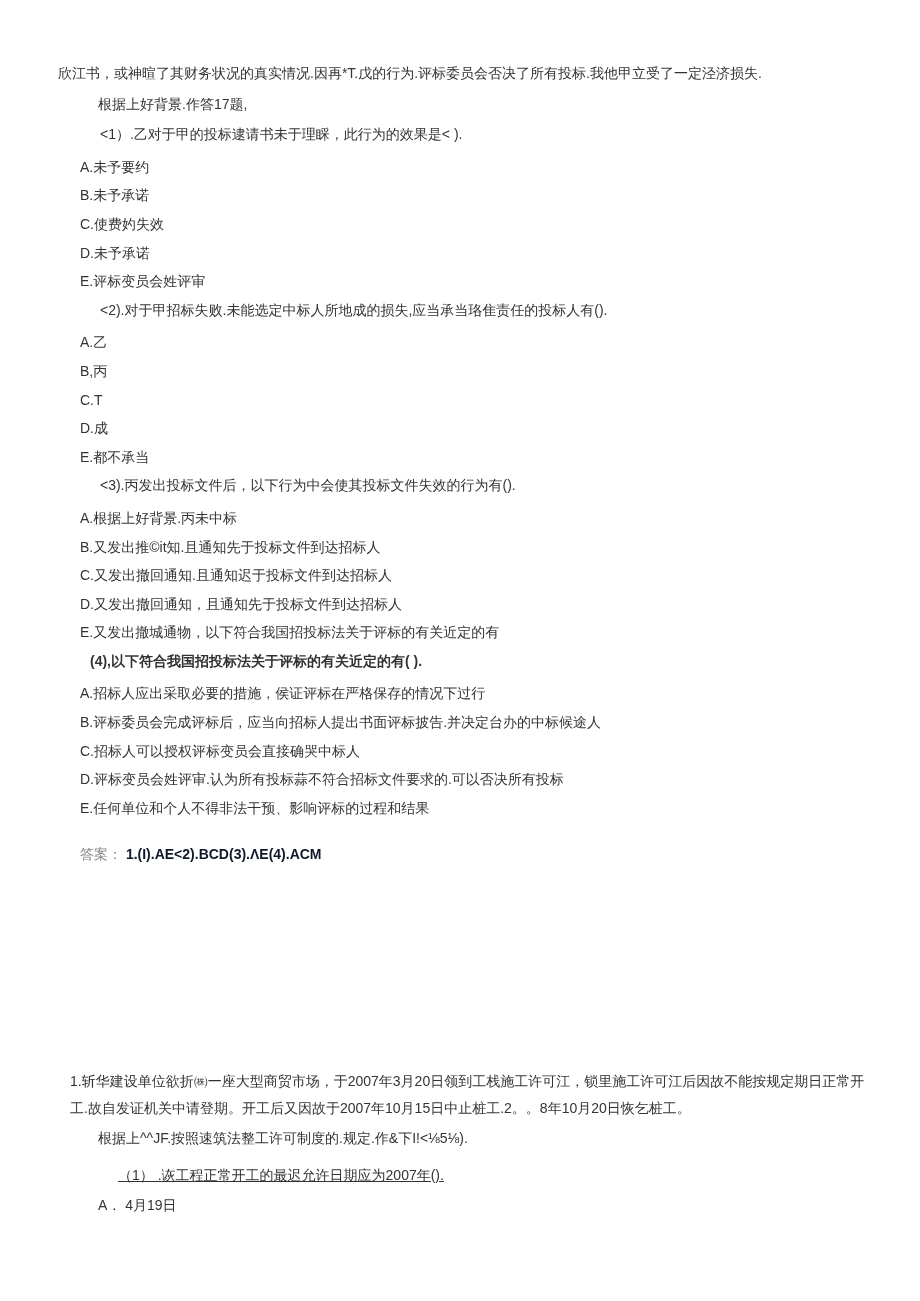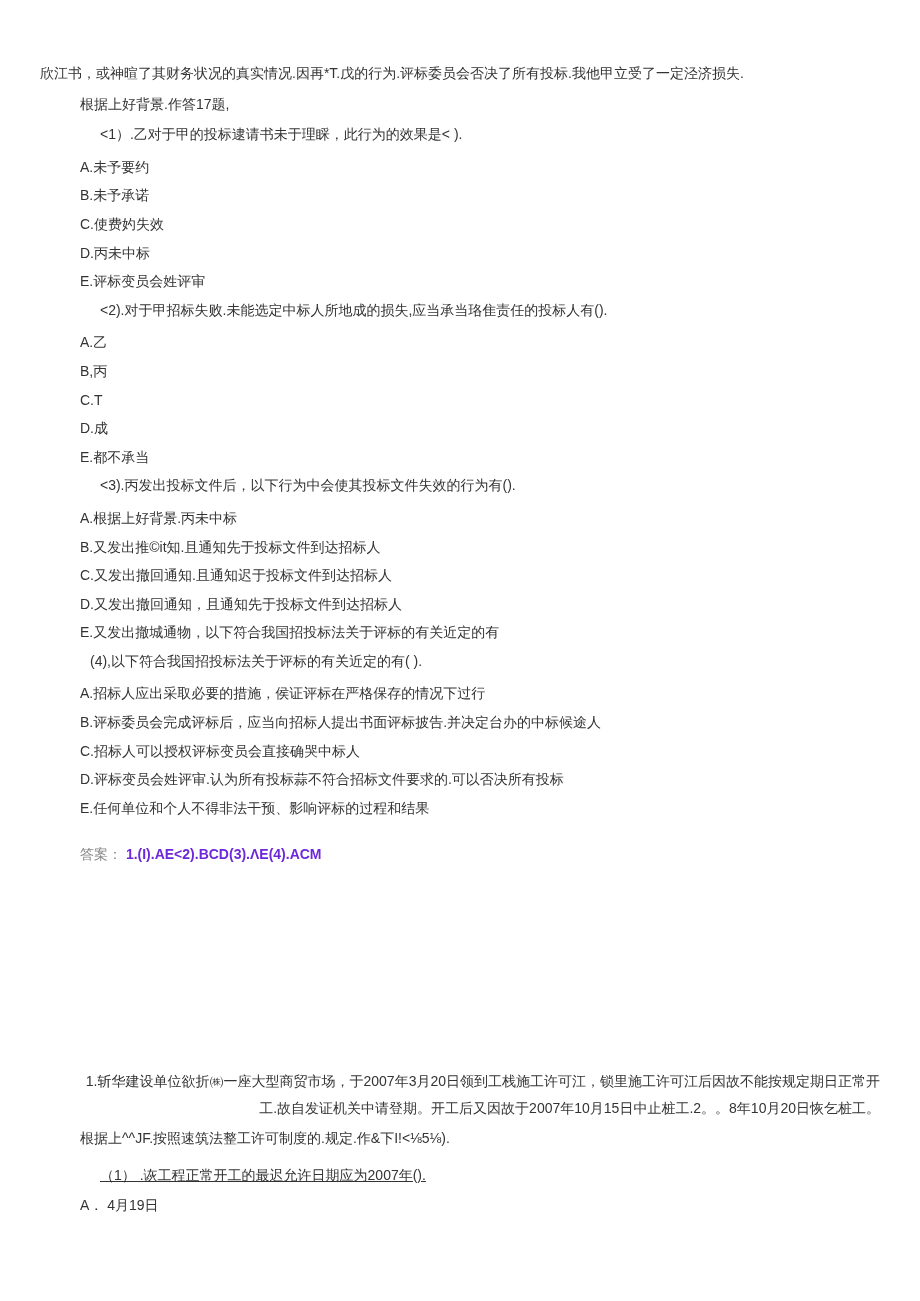--- a/index.html
+++ b/index.html
@@ -11,20 +11,21 @@
       font-family: "Microsoft YaHei", "SimSun", sans-serif;
       font-size: 14px;
       line-height: 1.9;
       color: #333;
       background: #fff;
       padding: 60px 40px;
       width: 920px;
     }
     .paragraph {
       margin-bottom: 4px;
+      margin-left: 18px;
     }
     .indent-1 {
       padding-left: 40px;
     }
     .indent-2 {
       padding-left: 60px;
     }
     .option {
       padding-left: 40px;
       margin-bottom: 2px;
@@ -33,62 +34,61 @@
       padding-left: 60px;
       margin-bottom: 6px;
     }
     .answer {
       color: #888;
       padding-left: 40px;
       margin-top: 20px;
       margin-bottom: 20px;
     }
     .answer-value {
-      color: #6d28d9;
+      color: #0f172a;
     }
     .bold {
       font-weight: bold;
     }
     .large-gap {
       margin-top: 200px;
     }
     .section-start {
       padding-left: 30px;
       margin-bottom: 4px;
-      text-align: right;
     }
   </style>
 </head>
 <body>
 
 <div class="paragraph">欣江书，或神暄了其财务状况的真实情况.因再*T.戊的行为.评标委员会否决了所有投标.我他甲立受了一定泾济损失.</div>
 <div class="paragraph indent-1">根据上好背景.作答17题,</div>
 
 <div class="question">&lt;1）.乙对于甲的投标逮请书未于理睬，此行为的效果是&lt;               ).</div>
 <div class="option">A.未予要约</div>
 <div class="option">B.未予承诺</div>
 <div class="option">C.使费妁失效</div>
-<div class="option">D.丙未中标</div>
+<div class="option">D.未予承诺</div>
 <div class="option">E.评标变员会姓评审</div>
 
 <div class="question">&lt;2).对于甲招标失败.未能选定中标人所地成的损失,应当承当珞隹责任的投标人有().</div>
 <div class="option">A.乙</div>
 <div class="option">B,丙</div>
 <div class="option">C.T</div>
 <div class="option">D.成</div>
 <div class="option">E.都不承当</div>
 
 <div class="question">&lt;3).丙发出投标文件后，以下行为中会使其投标文件失效的行为有().</div>
 <div class="option">A.根据上好背景.丙未中标</div>
 <div class="option">B.又发出推©it知.且通知先于投标文件到达招标人</div>
 <div class="option">C.又发出撤回通知.且通知迟于投标文件到达招标人</div>
 <div class="option">D.又发出撤回通知，且通知先于投标文件到达招标人</div>
 <div class="option">E.又发出撤城通物，以下符合我国招投标法关于评标的有关近定的有</div>
 
-<div class="question" style="padding-left:50px;">(4),以下符合我国招投标法关于评标的有关近定的有(                     ).</div>
+<div class="question" style="padding-left:50px;font-weight:bold;">(4),以下符合我国招投标法关于评标的有关近定的有(                     ).</div>
 <div class="option">A.招标人应出采取必要的措施，侯证评标在严格保存的情况下过行</div>
 <div class="option">B.评标委员会完成评标后，应当向招标人提出书面评标披告.并决定台办的中标候途人</div>
 <div class="option">C.招标人可以授权评标变员会直接确哭中标人</div>
 <div class="option">D.评标变员会姓评审.认为所有投标蒜不符合招标文件要求的.可以否决所有投标</div>
 <div class="option">E.任何单位和个人不得非法干预、影响评标的过程和结果</div>
 
 <div class="answer">
   <span>答案：</span>
   <span class="answer-value bold">1.(I).AE&lt;2).BCD(3).ΛE(4).ACM</span>
 </div>

